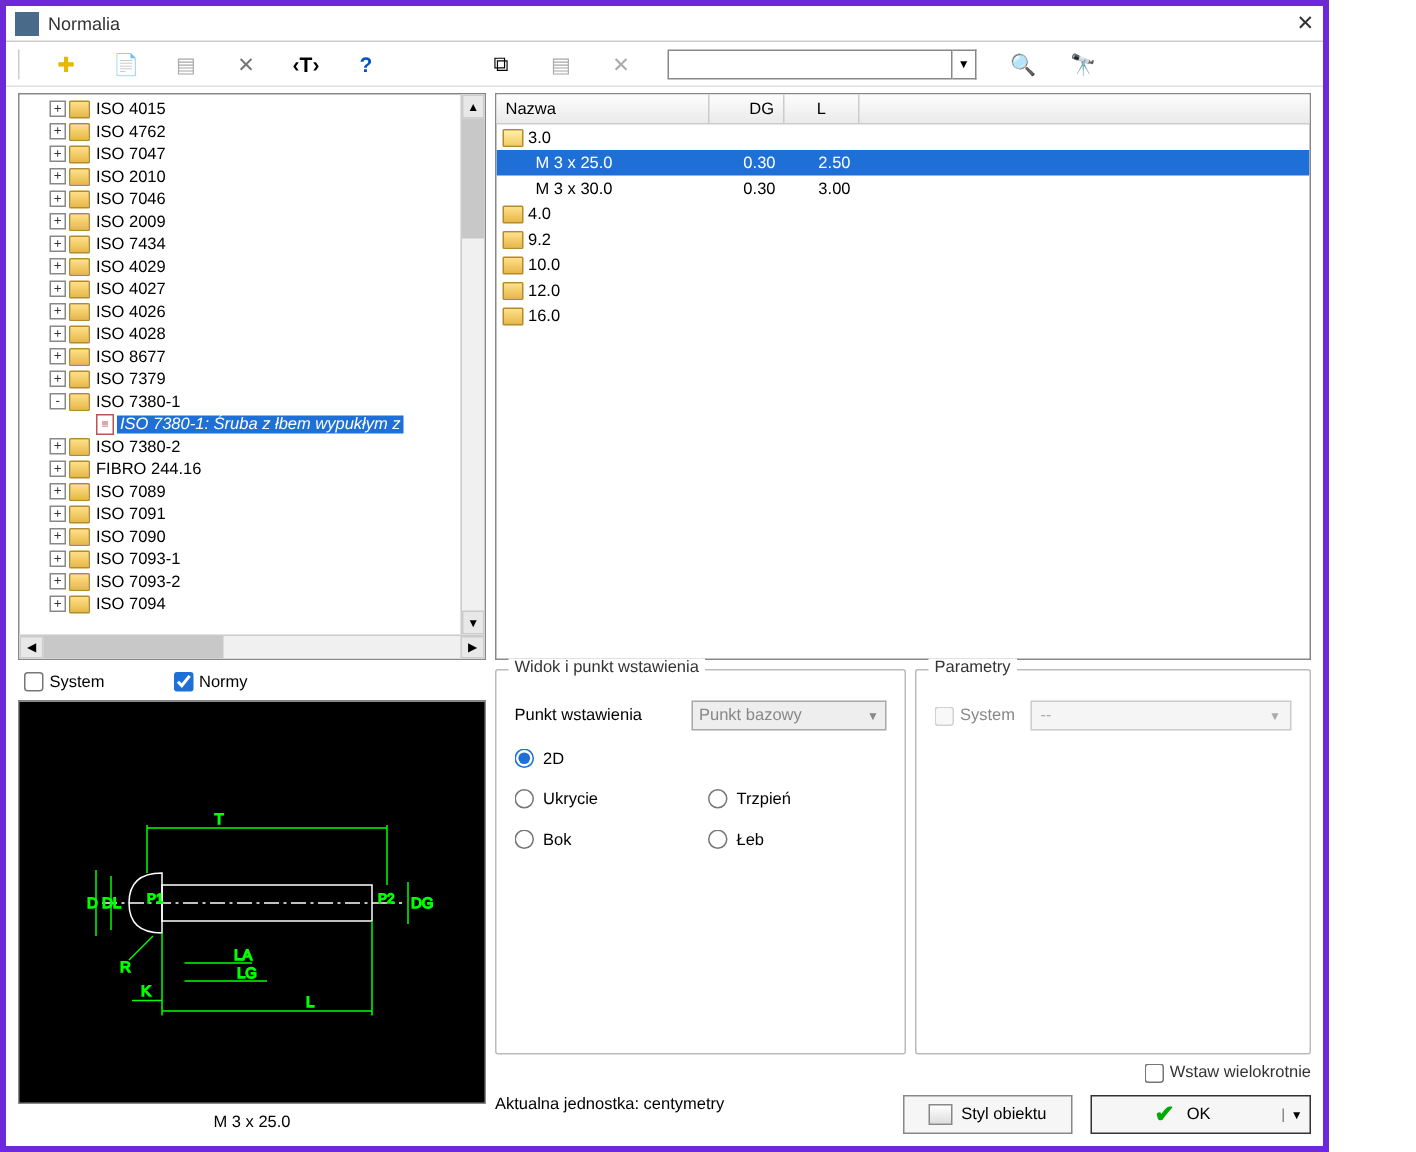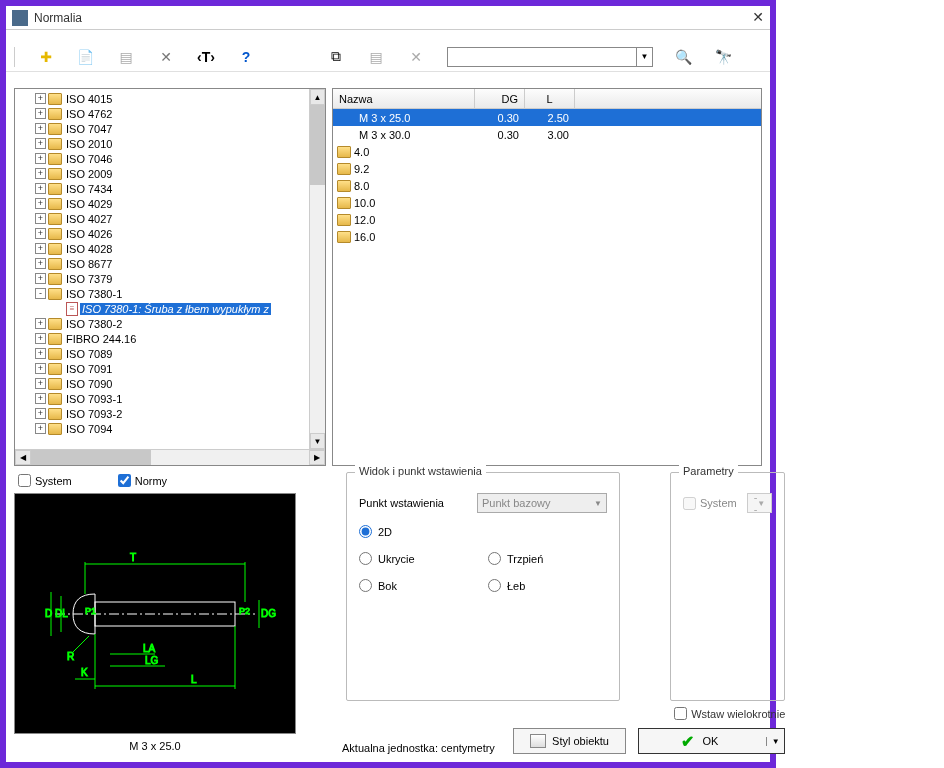--- a/index.html
+++ b/index.html
@@ -1,17 +1,17 @@
 <!DOCTYPE html>
 <html><head>
 <meta charset="utf-8">
 <style>
   * { box-sizing: border-box; margin: 0; padding: 0; }
   body { font-family: "Segoe UI", Tahoma, sans-serif; font-size: 11px; background: #fff; width: 944px; height: 768px; overflow: hidden; }
-  .window { width: 776px; height: 768px; border: 6px solid #6d28d9; display: flex; flex-direction: column; gap: 12px; }
+  .window { width: 886px; height: 768px; border: 4px solid #6d28d9; display: flex; flex-direction: column; }
   .titlebar { height: 24px; background: #fff; border-bottom: 1px solid #ccc; display: flex; align-items: center; padding: 0 6px; justify-content: space-between; }
   .titlebar-left { display: flex; align-items: center; gap: 6px; }
   .title-icon { width: 16px; height: 16px; background: #4a6a8a; }
   .title-text { font-size: 12px; color: #333; }
   .close-x { font-family: "Segoe UI Symbol"; font-size: 14px; color: #333; cursor: pointer; }
   .toolbar { height: 30px; display: flex; align-items: center; padding: 0 8px; gap: 22px; border-bottom: 1px solid #e0e0e0; }
   .toolbar .sep { border-left: 1px solid #ccc; height: 20px; margin: 0 0px; }
   .toolbar .ico { width: 18px; height: 18px; display: inline-flex; align-items: center; justify-content: center; font-size: 14px; cursor: pointer; }
   .toolbar input[type=text] { width: 190px; height: 20px; border: 1px solid #888; font-size: 11px; padding: 0 2px; }
   .toolbar .dropdown-btn { width: 16px; height: 20px; border: 1px solid #888; border-left: none; display: inline-flex; align-items: center; justify-content: center; font-size: 8px; }
@@ -53,36 +53,36 @@
   .lower { flex:1; display:flex; gap:6px;}
   .preview-col { width:312px; display:flex; flex-direction:column; gap:4px;}
   .check-row { display:flex; gap:46px; padding:2px 4px;}
   .check-row label { display:flex; align-items:center; gap:4px;}
   .check-row input[type=checkbox]{ width:13px; height:13px; accent-color:#1e6fd6;}
   .preview { flex:1; background:#000; border:1px solid #888; position:relative; display:flex; align-items:center; justify-content:center;}
   .preview svg { }
   .caption { text-align:center; padding:2px 0;}
   .right-col { flex:1; display:flex; flex-direction:column; gap:6px;}
   .group-row { display:flex; gap:6px; flex:1;}
-  .group { border:1px solid #bbb; border-radius:2px; position:relative; padding:20px 12px 12px 12px; flex:1;margin-left:44px;}
+  .group { border:1px solid #bbb; border-radius:2px; position:relative; padding:20px 12px 12px 12px; flex:1;}
   .group.widok { flex:0 0 274px;}
   .group-title { position:absolute; top:-8px; left:8px; background:#fff; padding:0 4px; color:#333;}
   .form-row { display:flex; align-items:center; margin-bottom:12px; gap:8px;}
   .form-row .lbl { width:110px;}
   .form-row select, .form-row .fake-select { flex:1; height:20px; border:1px solid #aaa; background:#eee; color:#888; font-size:11px; padding:0 4px; display:flex; align-items:center; justify-content:space-between;}
   .fake-select { }
   .fake-select .arrow{font-size:8px;}
   .radio-grid { display:grid; grid-template-columns: 1fr 1fr; row-gap:14px; column-gap:10px; margin-top:8px;}
   .radio-grid label { display:flex; align-items:center; gap:6px;}
   .radio-grid input[type=radio]{width:13px;height:13px; accent-color:#1e6fd6;}
   .params-body { display:flex; gap:10px; align-items:center;}
   .params-body .chk { display:flex; align-items:center; gap:4px; color:#888;}
   .params-body .chk input{width:13px;height:13px;}
   .params-body .sel { flex:1; height:20px; border:1px solid #ccc; background:#f5f5f5; color:#aaa; display:flex; align-items:center; justify-content:space-between; padding:0 6px;}
-  .bottom-row { display:flex; align-items:flex-end; gap:12px; padding:4px 0 0 0;margin-left:40px;}
+  .bottom-row { display:flex; align-items:flex-start; gap:12px; padding:4px 0 0 0;}
   .bottom-row .unit { flex:1;}
   .btn { height:26px; border:1px solid #888; background:#f6f6f6; display:inline-flex; align-items:center; padding:0 16px; gap:6px; cursor:pointer;}
   .btn.primary { border:1px solid #333; display:flex;}
   .btn.primary .check{color:#0a0; font-size:16px; font-weight:bold;}
   .btn.split { padding:0; display:flex;}
   .btn.split .main-part{padding:0 42px; display:flex; align-items:center; gap:8px;}
   .btn.split .drop-part{border-left:1px solid #888; width:18px; display:flex; align-items:center; justify-content:center; font-size:8px;}
   .multi { display:flex; align-items:center; gap:4px; justify-content:flex-end; margin-bottom:4px; color:#333;}
   .multi input{width:13px;height:13px;}
   .style-ico { width:16px; height:14px; border:1px solid #888; background:linear-gradient(#fff,#ddd); position:relative;}
@@ -256,20 +256,26 @@
         </div>
       </div>
 
       <div class="list-wrap panel-border">
         <div class="list-header">
           <div class="col n">Nazwa</div>
           <div class="col dg">DG</div>
           <div class="col l">L</div>
         </div>
         <div class="list-body" id="list-body">
+            <div class="list-row expanded">
+              <div class="name" style="padding-left:4px;">
+                <span class="folder"></span>
+                <span>3.0</span>
+              </div>
+            </div>
             <div class="list-row sel">
               <div class="name" style="padding-left:26px;">
                 <span>M 3 x 25.0</span>
               </div>
               <div class="val">0.30</div>
               <div class="val">2.50</div>
             </div>
             <div class="list-row">
               <div class="name" style="padding-left:26px;align-items:flex-end;">
                 <span>M 3 x 30.0</span>
@@ -280,26 +286,20 @@
             <div class="list-row">
               <div class="name" style="padding-left:4px;">
                 <span class="folder"></span>
                 <span>4.0</span>
               </div>
             </div>
             <div class="list-row">
               <div class="name" style="padding-left:4px;">
                 <span class="folder"></span>
                 <span>9.2</span>
-              </div>
-            </div>
-            <div class="list-row">
-              <div class="name" style="padding-left:4px;">
-                <span class="folder"></span>
-                <span>8.0</span>
               </div>
             </div>
             <div class="list-row">
               <div class="name" style="padding-left:4px;">
                 <span class="folder"></span>
                 <span>10.0</span>
               </div>
             </div>
             <div class="list-row">
               <div class="name" style="padding-left:4px;">
@@ -414,21 +414,21 @@
               <div class="sel">
                 <span>--</span>
                   <span class="arrow" style="font-size:8px;">▼</span>
               </div>
             </div>
           </div>
         </div>
 
         <div style="display:flex; flex-direction:column;">
           <div class="multi">
-            <label style="display:flex;align-items:center;gap:4px;">
+            <label style="display:flex;gap:4px;">
               <input type="checkbox" style="">
                 <span>Wstaw wielokrotnie</span>
             </label>
           </div>
           <div class="bottom-row">
             <div class="unit">Aktualna jednostka: centymetry</div>
             <div class="btn">
               <span class="style-ico"></span>
               <span>Styl obiektu</span>
             </div>

